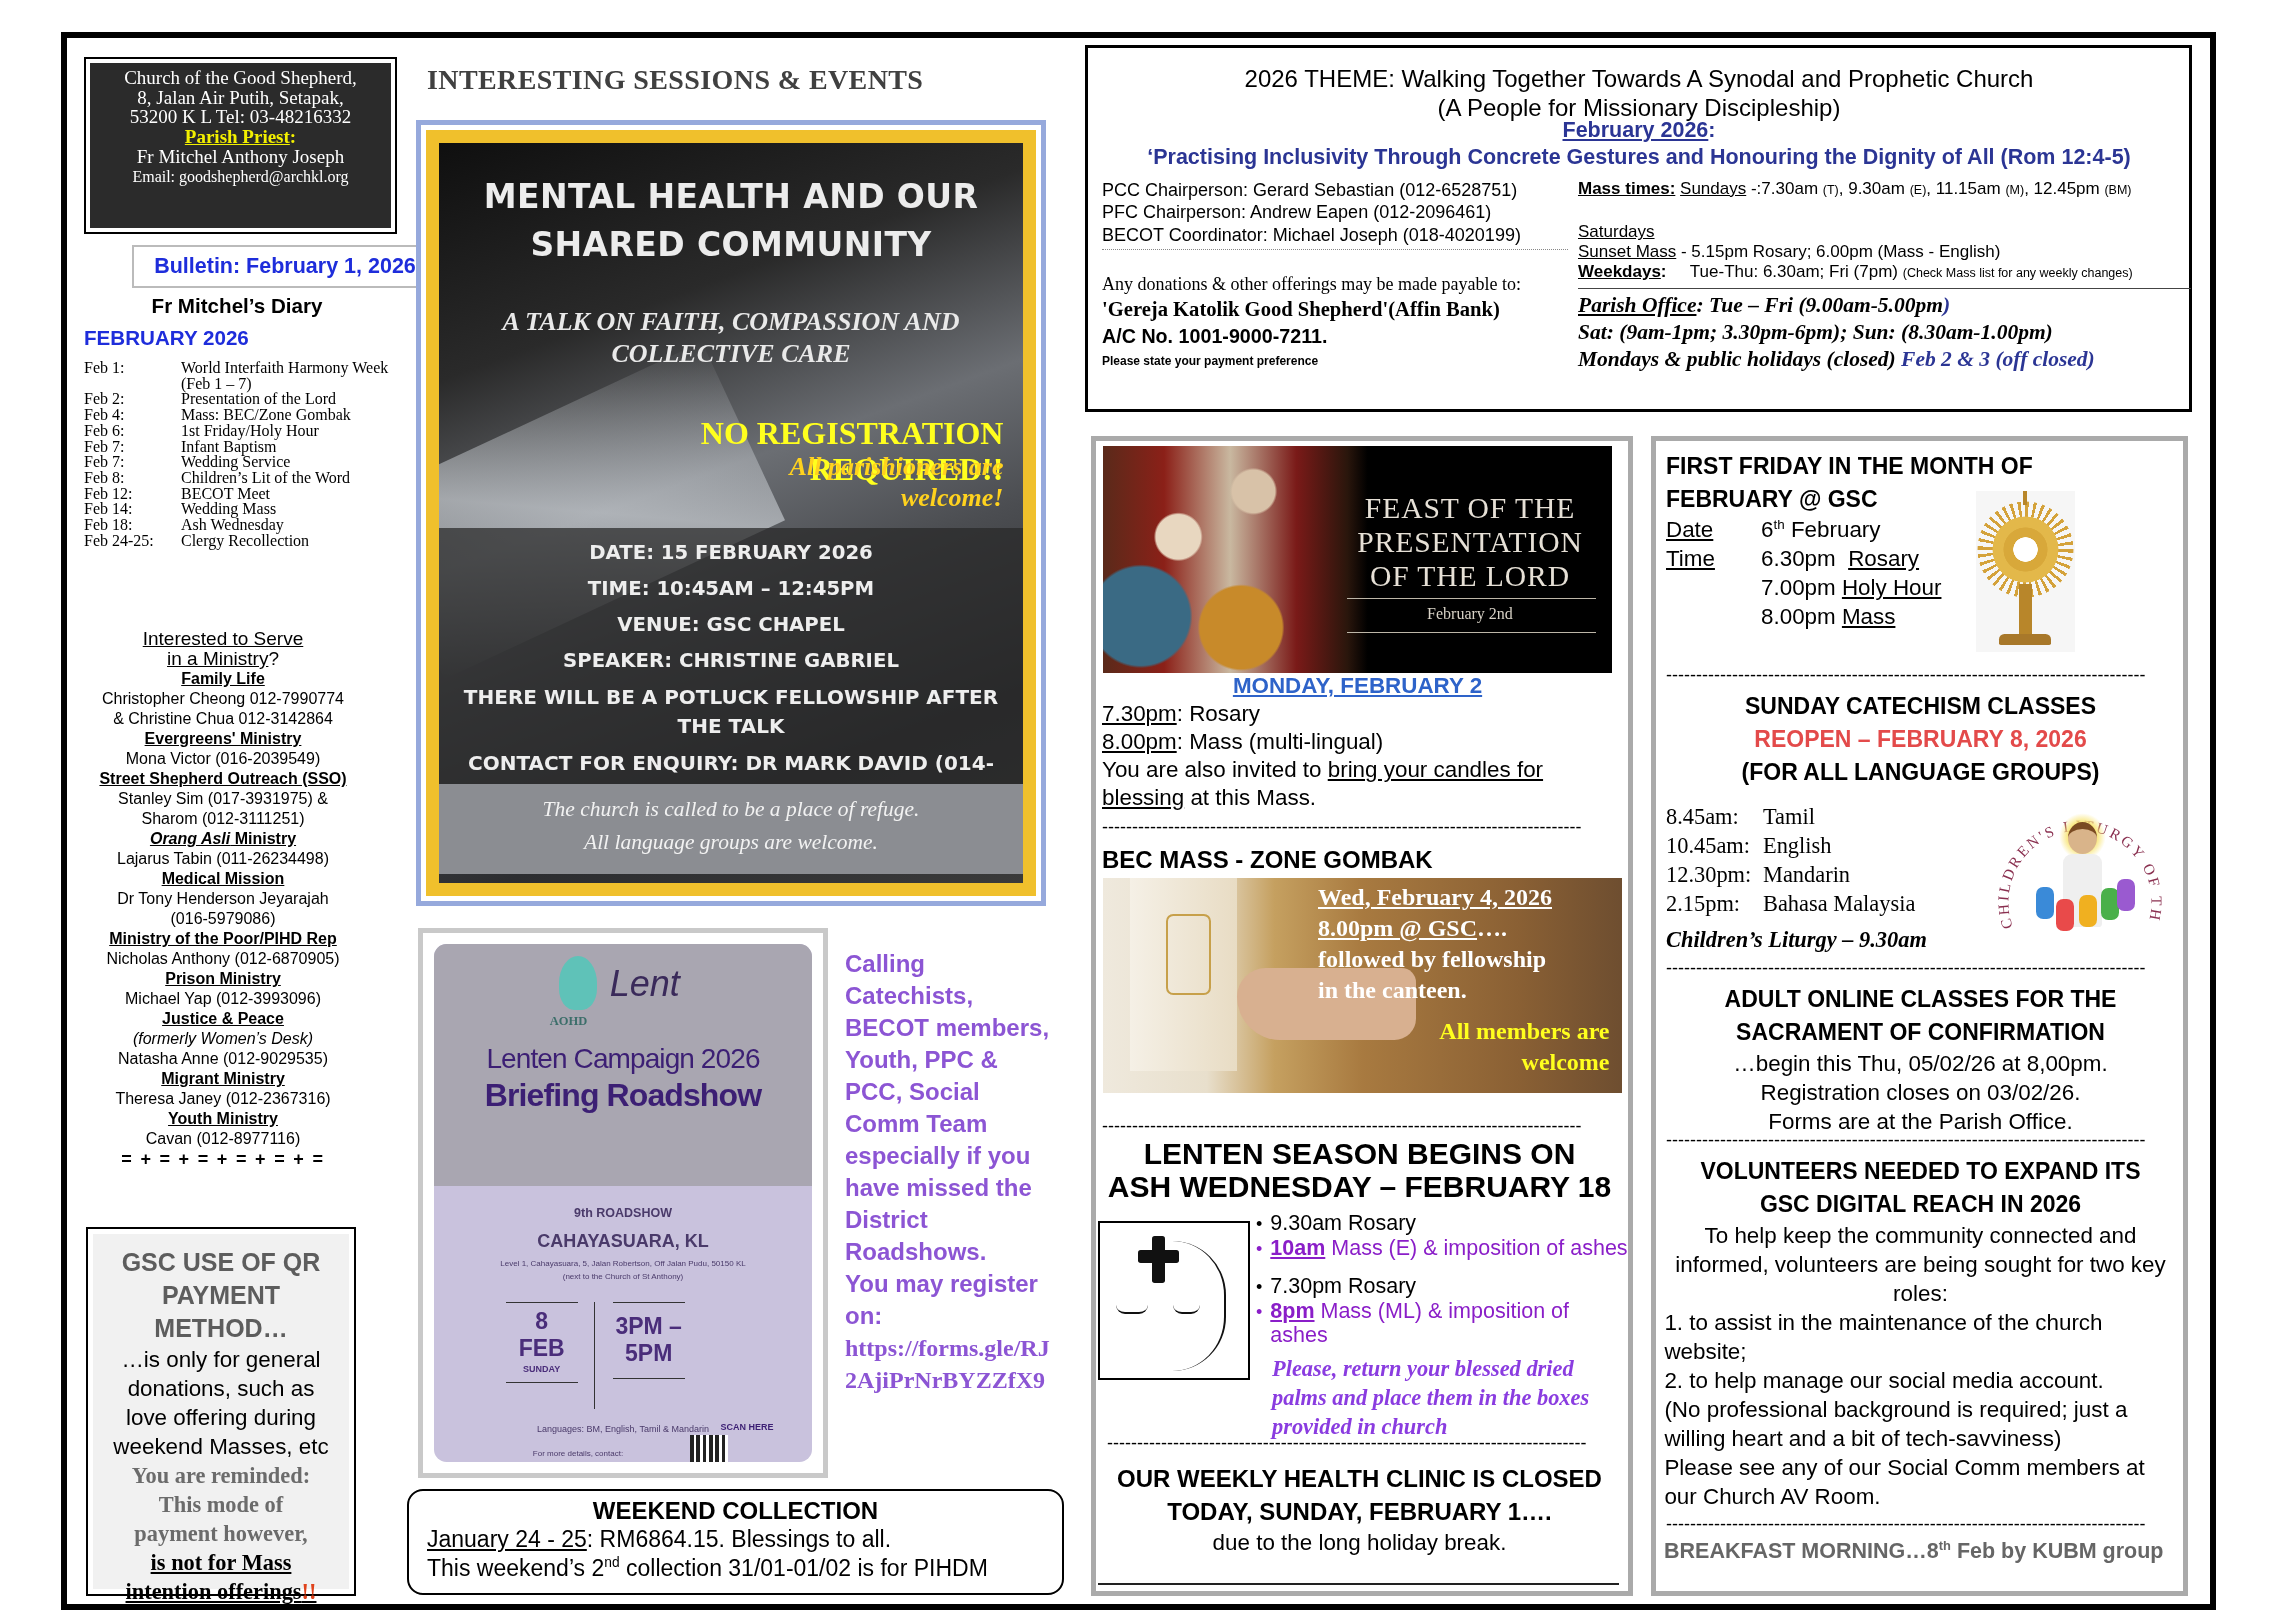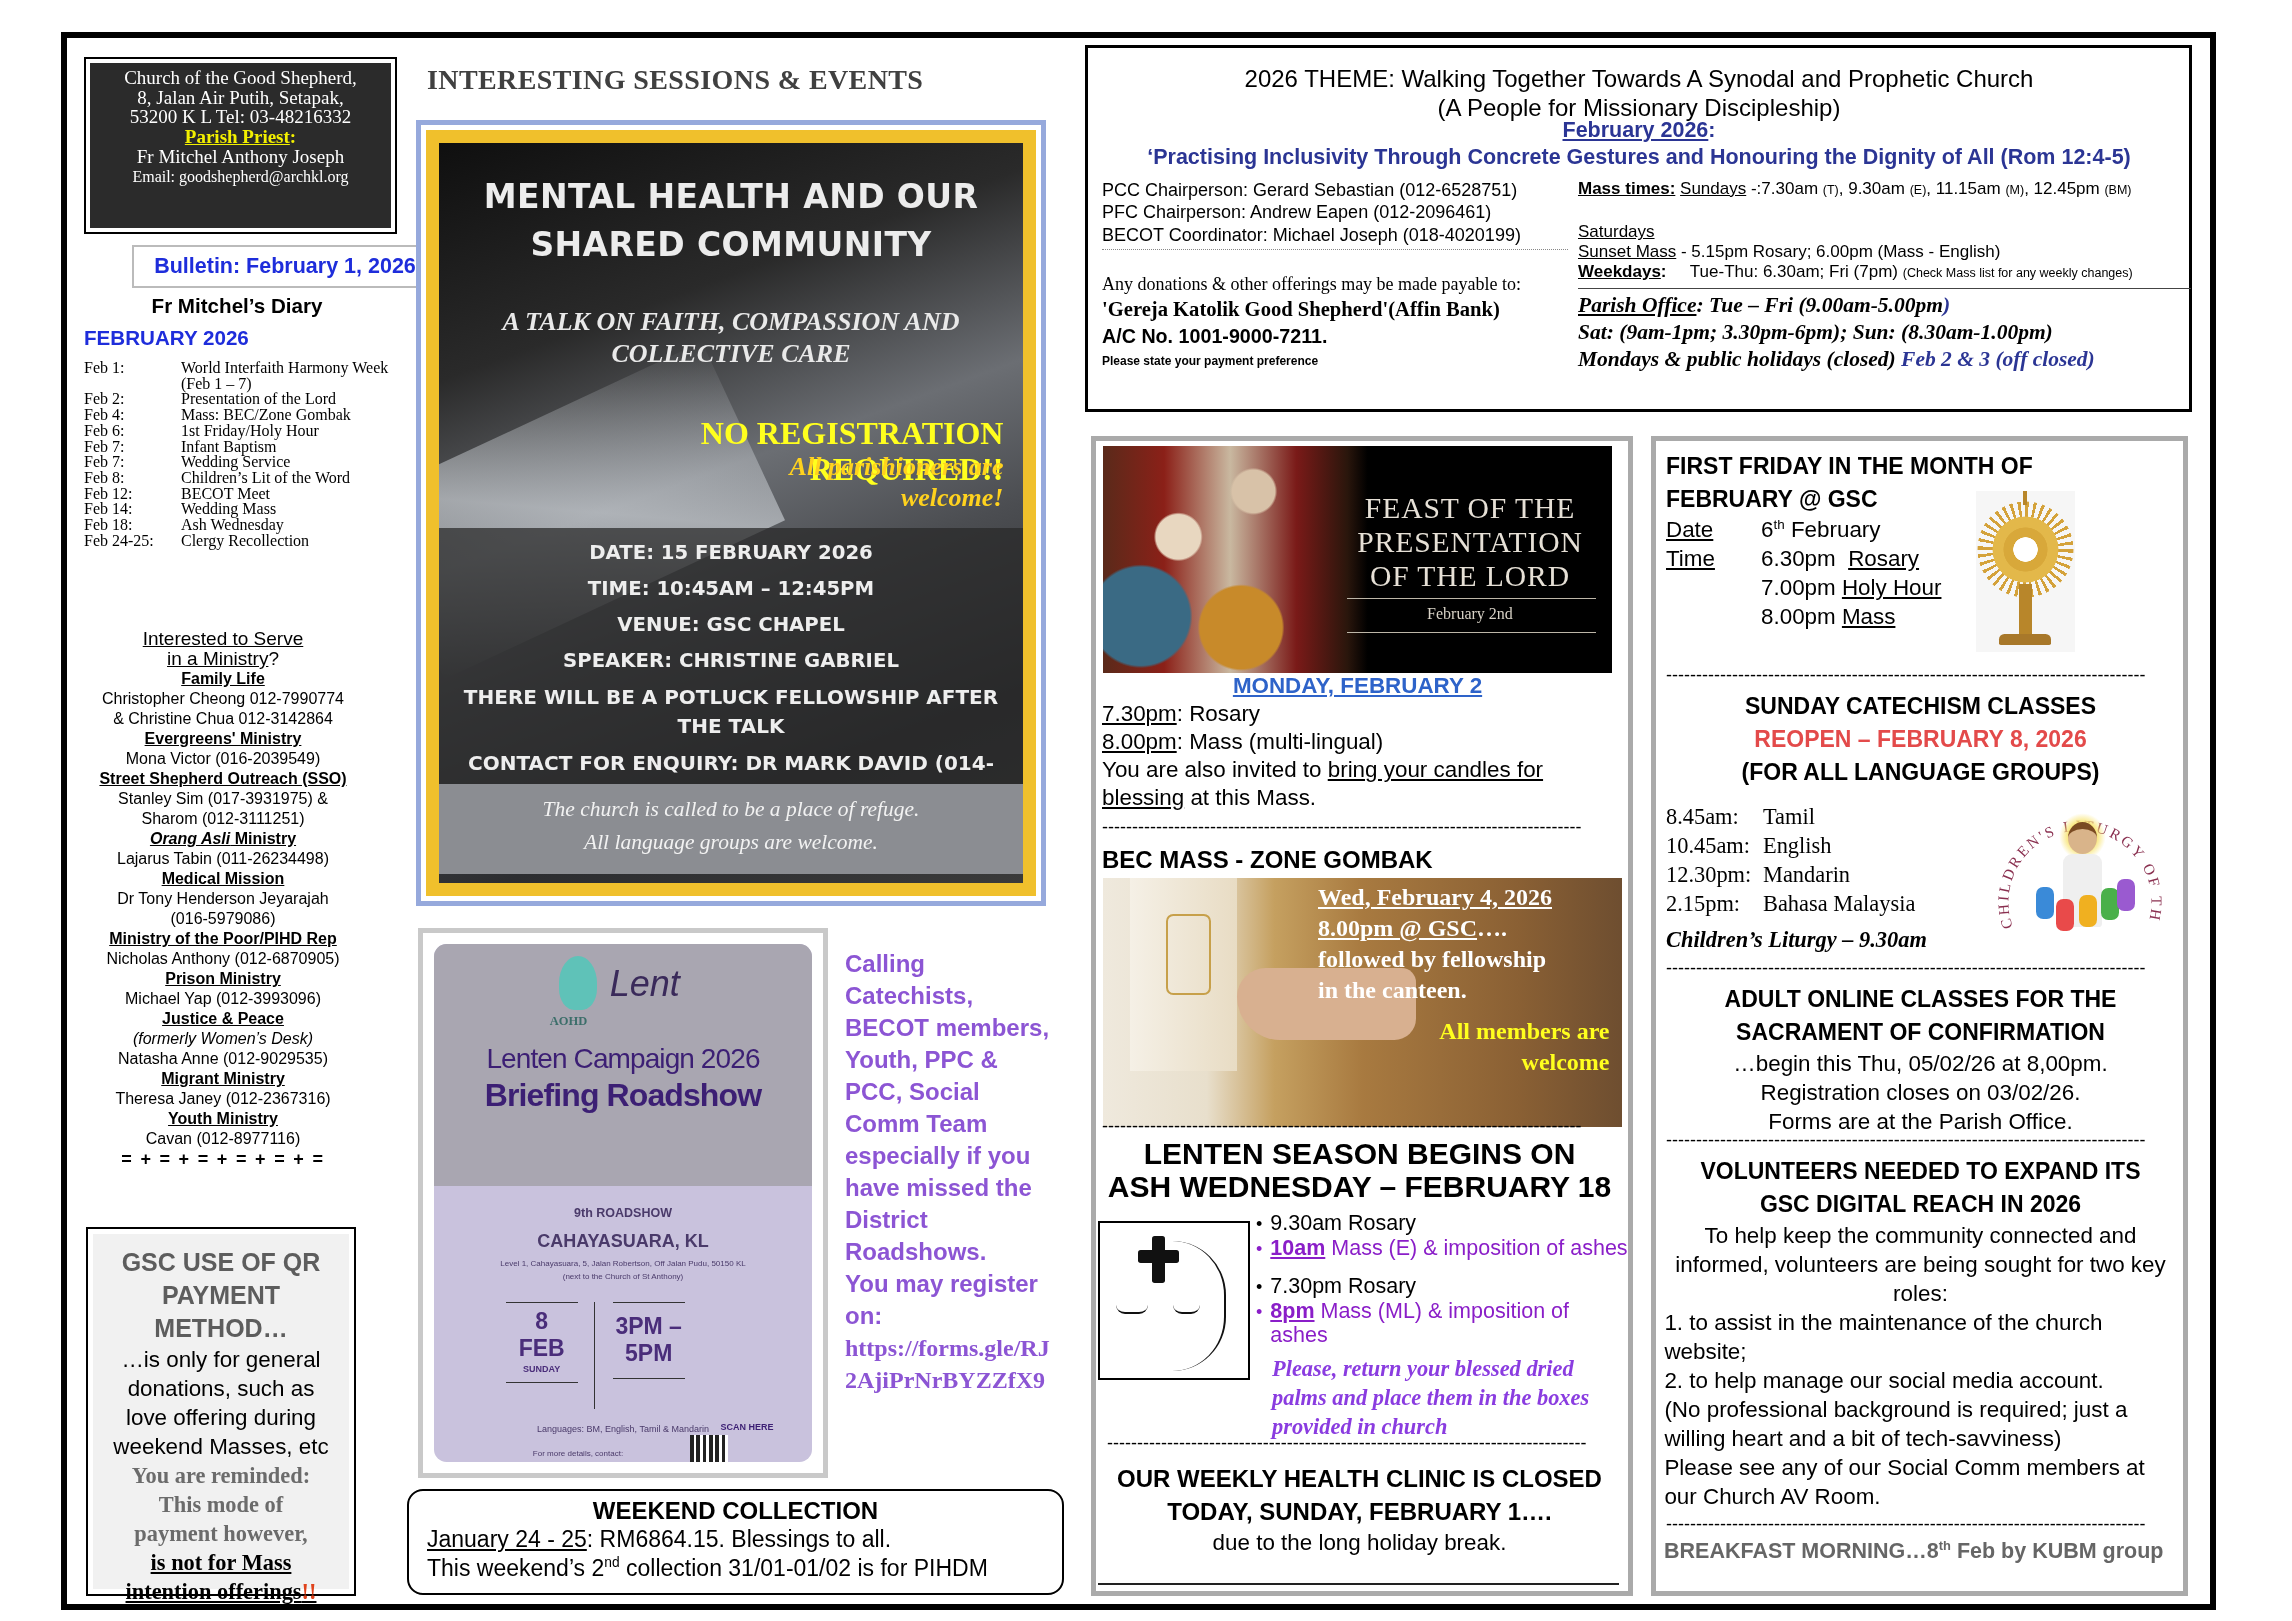--- a/index.html
+++ b/index.html
@@ -96,21 +96,21 @@
   #feast-img { left: 1103px; top: 446px; width: 509px; height: 227px; background: linear-gradient(90deg, #5a2a1a 0%, #8b2018 12%, #c9b8a0 25%, #7a1a18 38%, #2a160c 48%, #000 52%, #000 100%); }
   #feast-img .figs { position:absolute; left:0; top:0; width: 251px; height:100%; background: radial-gradient(circle at 30% 40%, #e8d7c0 0 10%, transparent 11%), radial-gradient(circle at 60% 20%, #d8c2a8 0 9%, transparent 10%), radial-gradient(circle at 15% 75%, #3a6a84 0 18%, transparent 19%), radial-gradient(circle at 55% 80%, #c88a2a 0 18%, transparent 19%); }
   #feast-img .txt { position:absolute; left: 237px; top: 45px; width: 260px; text-align:center; color:#e6e0d6; font-family:"Liberation Serif", serif; font-size: 29.6px; line-height: 34px; letter-spacing: 0.9px; }
   #feast-img .rule { position:absolute; left: 244px; width: 249px; border-top: 1.8px solid #bdb6a8; }
   #feast-img .date { position:absolute; left: 237px; top: 159px; width: 260px; text-align:center; color:#d8d2c6; font-family:"Liberation Serif", serif; font-size: 16px; }
   #monday { left: 1103px; top: 673px; width: 509px; text-align:center; color:#2e63c9; font-weight: bold; font-size: 22.4px; text-decoration: underline; }
   #monday-body { left: 1102px; top: 700px; width: 515px; font-size: 22.4px; line-height: 28px; }
   .dash { overflow:hidden; white-space:nowrap; color:#000; letter-spacing: 0; }
   #dash1 { left: 1102px; top: 817px; width: 502px; font-size: 18px; }
   #bec-title { left: 1102px; top: 846px; font-weight: bold; font-size: 24px; }
-  #bec-img { left: 1103px; top: 878px; width: 519px; height: 249px; background: linear-gradient(90deg, #efe9dd 0%, #e8dfcc 20%, #c5a060 33%, #a87a40 50%, #8a6034 80%, #6e4e30 100%); overflow:hidden; }
+  #bec-img { left: 1103px; top: 878px; width: 519px; height: 215px; background: linear-gradient(90deg, #efe9dd 0%, #e8dfcc 20%, #c5a060 33%, #a87a40 50%, #8a6034 80%, #6e4e30 100%); overflow:hidden; }
   #bec-img .robe { position:absolute; left: 27px; top: 0; width: 107px; height: 193px; background: linear-gradient(90deg,#f5f0e6,#e8dcc4); }
   #bec-img .cross { position:absolute; left: 63px; top: 36px; width: 45px; height: 81px; border: 2.7px solid #c7a04a; border-radius: 7.2px; }
   #bec-img .hand { position:absolute; left: 134px; top: 90px; width: 179px; height: 72px; background: #d8b090; border-radius: 36px 18px 27px 54px; }
   #bec-img .txt { position:absolute; left: 215px; top: 3.6px; width: 296px; color:#fff; font-family:"Liberation Serif", serif; font-weight:bold; font-size: 24px; line-height: 31px; }
   #bec-img .txt .u { text-decoration: underline; }
   #bec-img .yel { position:absolute; right: 12.5px; top: 138px; text-align:right; color:#ffff1e; font-family:"Liberation Serif", serif; font-weight:bold; font-size: 24px; line-height: 31px; }
   #dash2 { left: 1102px; top: 1116px; width: 506px; font-size: 18px; }
   #lent-title { left: 1102px; top: 1137px; width: 515px; text-align:center; font-weight: bold; font-size: 30px; line-height: 33px; }
   #ash-img { left: 1098px; top: 1221px; width: 152px; height: 159px; border: 2.7px solid #000; background:#fff; }
   #ash-img .cross-v { position:absolute; left: 52px; top: 12.5px; width: 12.5px; height: 47px; background:#111; border-radius: 2.7px; }

